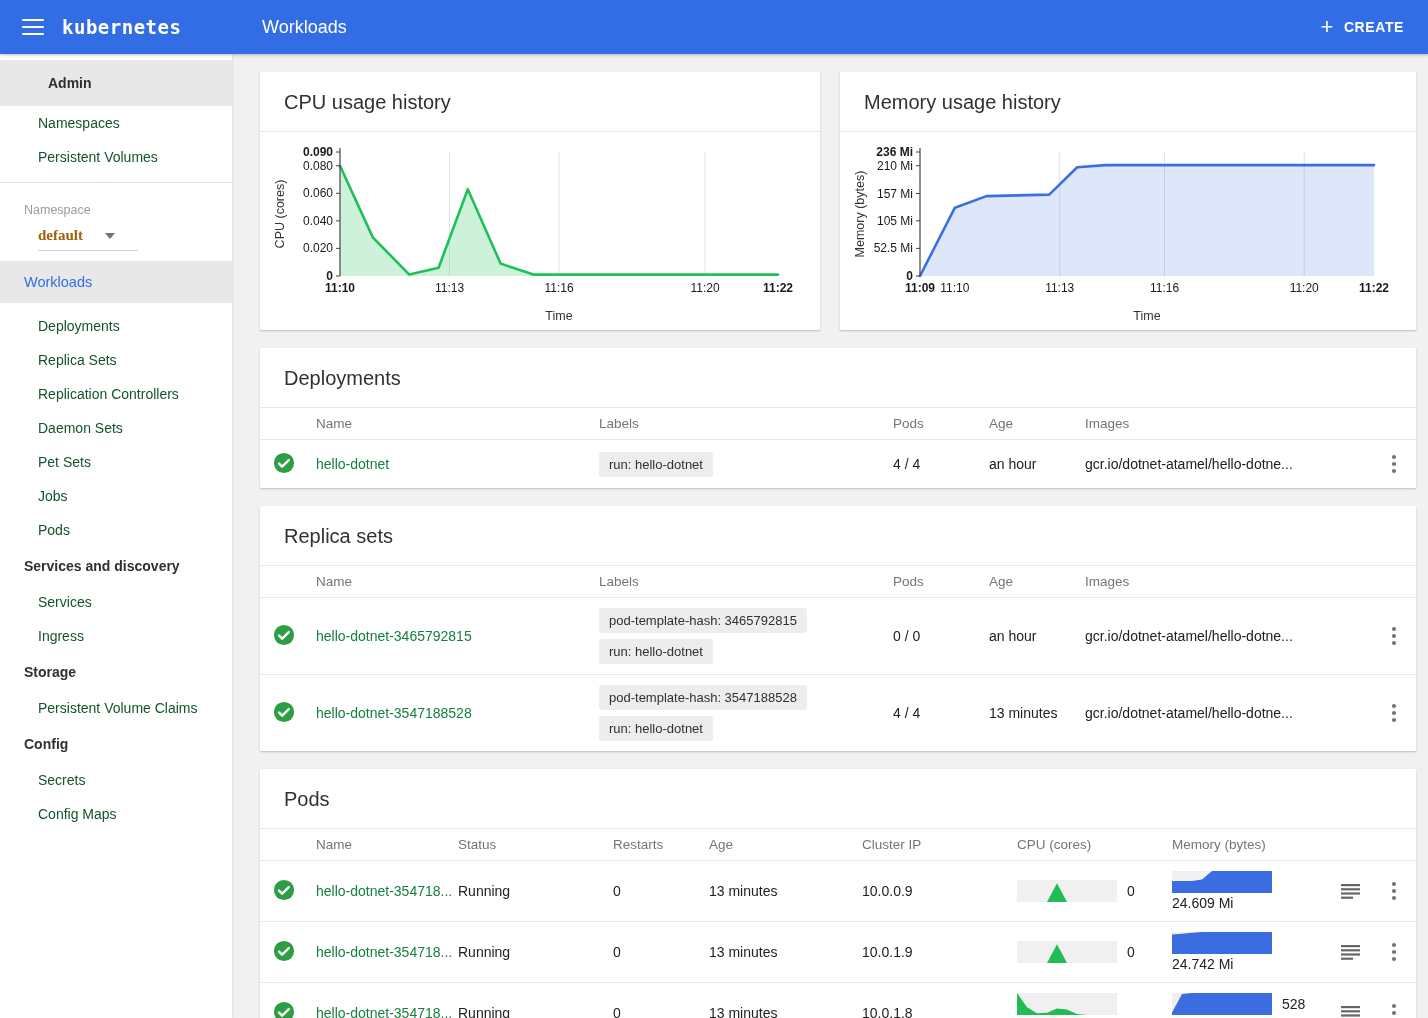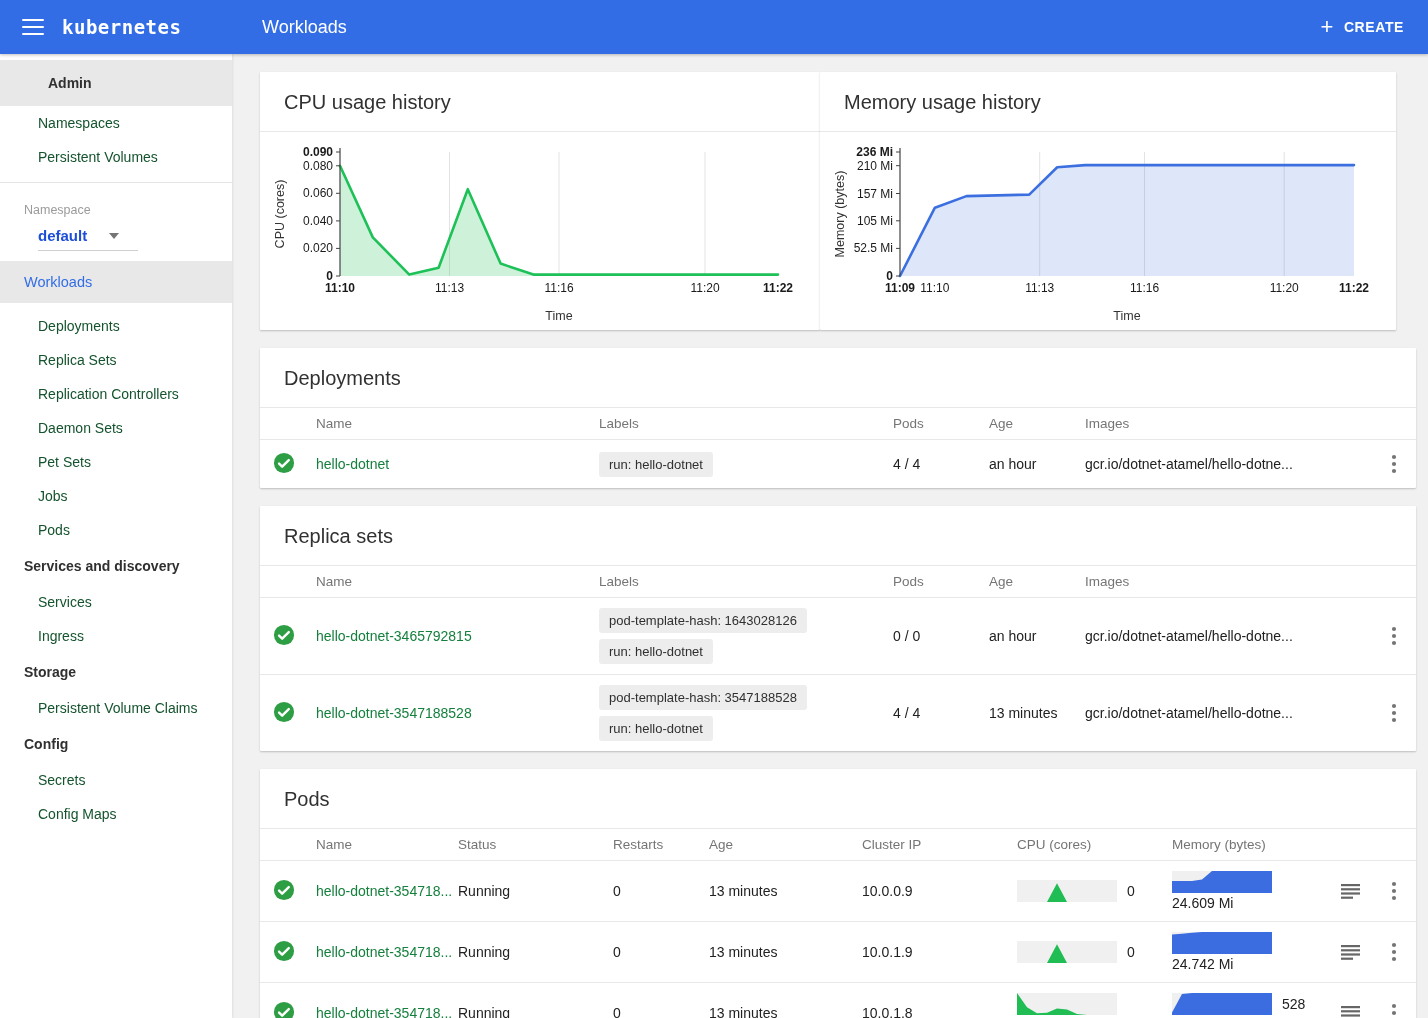--- a/index.html
+++ b/index.html
@@ -16,28 +16,28 @@
 
   
   .sidebar { position:absolute; top:54px; left:0; width:232px; height:964px; background:#fff; box-shadow:1px 0 2px rgba(0,0,0,.08); overflow:hidden; }
   .side-heading { font-size:14px; font-weight:bold; color:#303030; padding:11px 24px; cursor:pointer; }
   .side-item { font-size:14px; color:#14532d; padding:9px 24px 9px 38px; cursor:pointer; white-space:nowrap; }
   .active-bg { background:#e8e8e8; }
   .side-item.selected { color:#326de6; }
   .side-divider { border-top:1px solid #e4e4e4; margin:8px 0 6px 0; }
   .ns-label { font-size:12.5px; color:#9b9b9b; padding:14px 24px 6px 24px; }
   .ns-select { display:flex; align-items:center; margin:4px 24px 10px 38px; padding-bottom:6px; border-bottom:1px solid #cfcfcf; width:100px; cursor:pointer; }
-  .ns-value { font-family:Liberation Sans, sans-serif; font-weight:bold; font-size:15px; color:#1d4ed8; }
+  .ns-value { font-family:Liberation Serif, serif; font-weight:bold; font-size:15px; color:#a16207; }
   .caret { width:0; height:0; border-left:5px solid transparent; border-right:5px solid transparent; border-top:6px solid #757575; margin-left:22px; }
   .mt6 { margin-top:6px; }
 
   
   .main { position:absolute; top:54px; left:232px; width:1196px; height:964px; padding:18px 12px 8px 28px; }
   .card { background:#fff; box-shadow:0 1px 2px rgba(0,0,0,.22); border-radius:1px; }
-  .charts-row { display:flex; }
+  .charts-row { display:flex; gap:20px; }
   .chart-card-cpu { width:560px; height:258px; }
   .chart-card-mem { width:576px; height:258px; }
   .card-title { font-size:20px; color:#313131; padding:19px 24px 17px 24px; }
   .chart-card-cpu .card-title, .chart-card-mem .card-title { border-bottom:1px solid #e8e8e8; }
   .chart-wrap { padding:2px 0 0 8px; }
 
   .table-card { width:1156px; margin-top:18px; }
   table.data-table { width:100%; border-collapse:collapse; table-layout:fixed; }
   .data-table th { font-size:13.5px; font-weight:normal; color:#757575; text-align:left; padding:8px 8px; border-top:1px solid #e8e8e8; border-bottom:1px solid #e8e8e8; }
   .data-table td { font-size:14px; color:#212121; padding:10px 8px; vertical-align:middle; }
@@ -244,21 +244,21 @@
         </thead>
       <tbody>
         <tr>
           <td class="icon-cell"><span class="spark"><svg width="22" height="22" viewBox="0 0 24 24">
                   <circle cx="12" cy="12" r="11" fill="#2e9e44"></circle>
                   <path d="M6.6 12.6l3.4 3.4 7.2-7.2" fill="none" stroke="#fff" stroke-width="2.6" stroke-linecap="round" stroke-linejoin="round"></path>
                 </svg></span></td>
           <td><a class="row-link">hello-dotnet-3465792815</a></td>
           <td>
               <div class="chip-stack">
-            <span class="chip">pod-template-hash: 1643028126</span>
+            <span class="chip">pod-template-hash: 3465792815</span>
             <span class="chip">run: hello-dotnet</span>
           </div>
             </td>
           <td>0 / 0</td>
           <td>an hour</td>
           <td class="ellipsize">gcr.io/dotnet-atamel/hello-dotne...</td>
           <td><span class="kebab-btn">
                 <svg width="6" height="20" viewBox="0 0 6 20">
                   <circle cx="3" cy="3" r="2.1" fill="#757575"></circle>
                   <circle cx="3" cy="10" r="2.1" fill="#757575"></circle>

